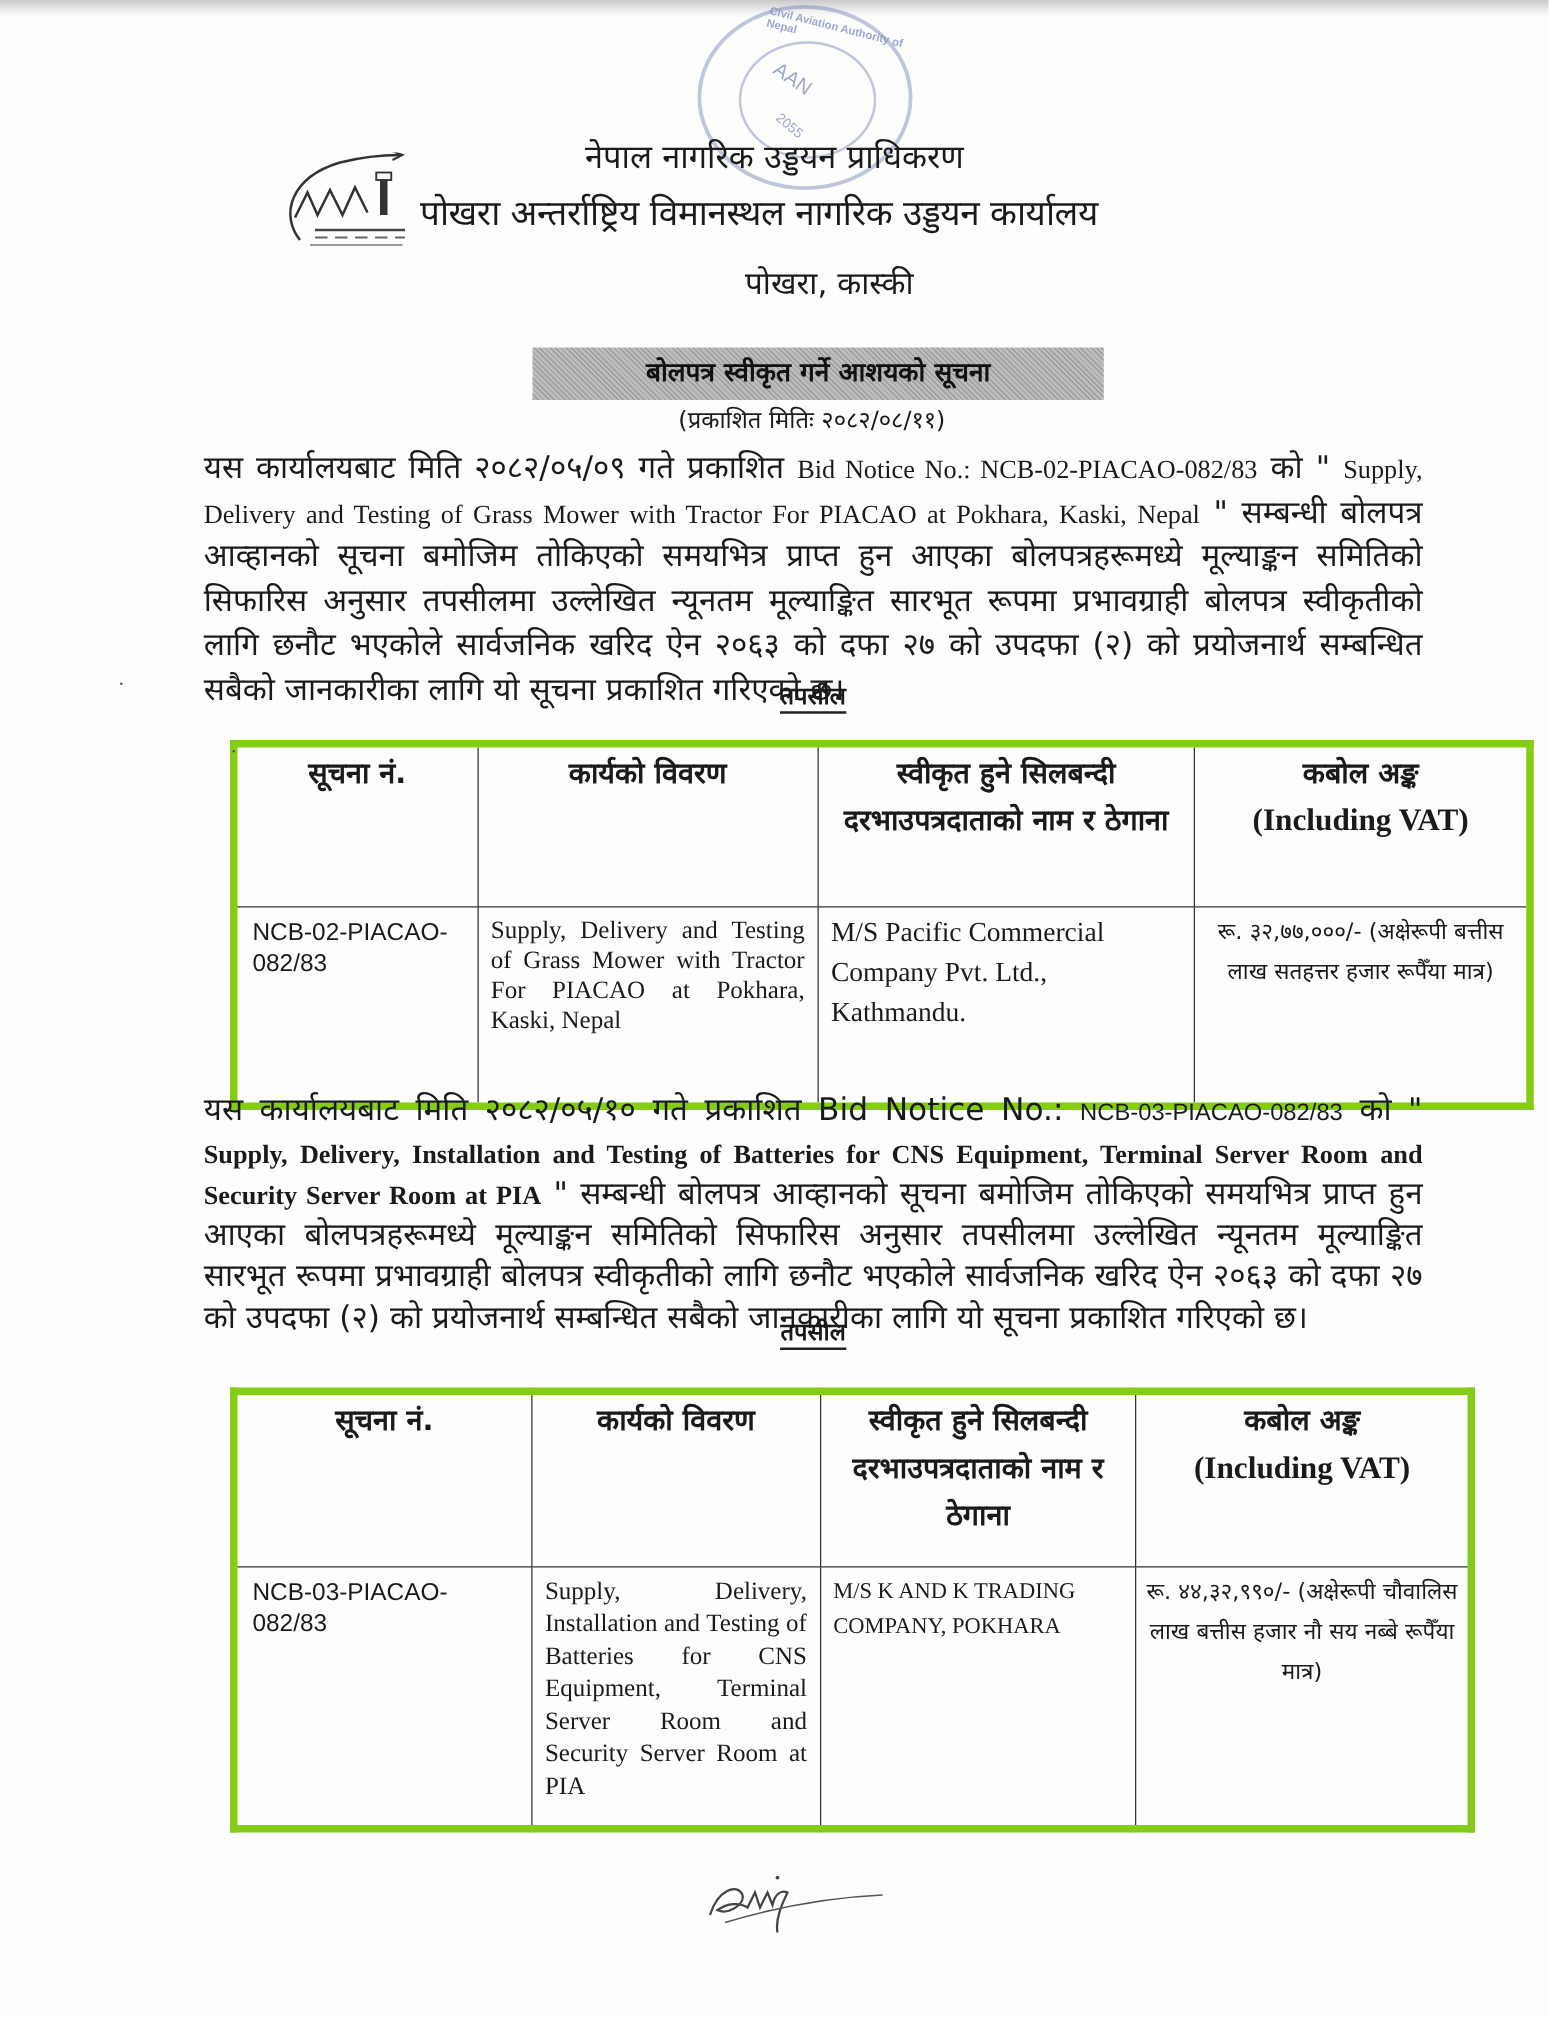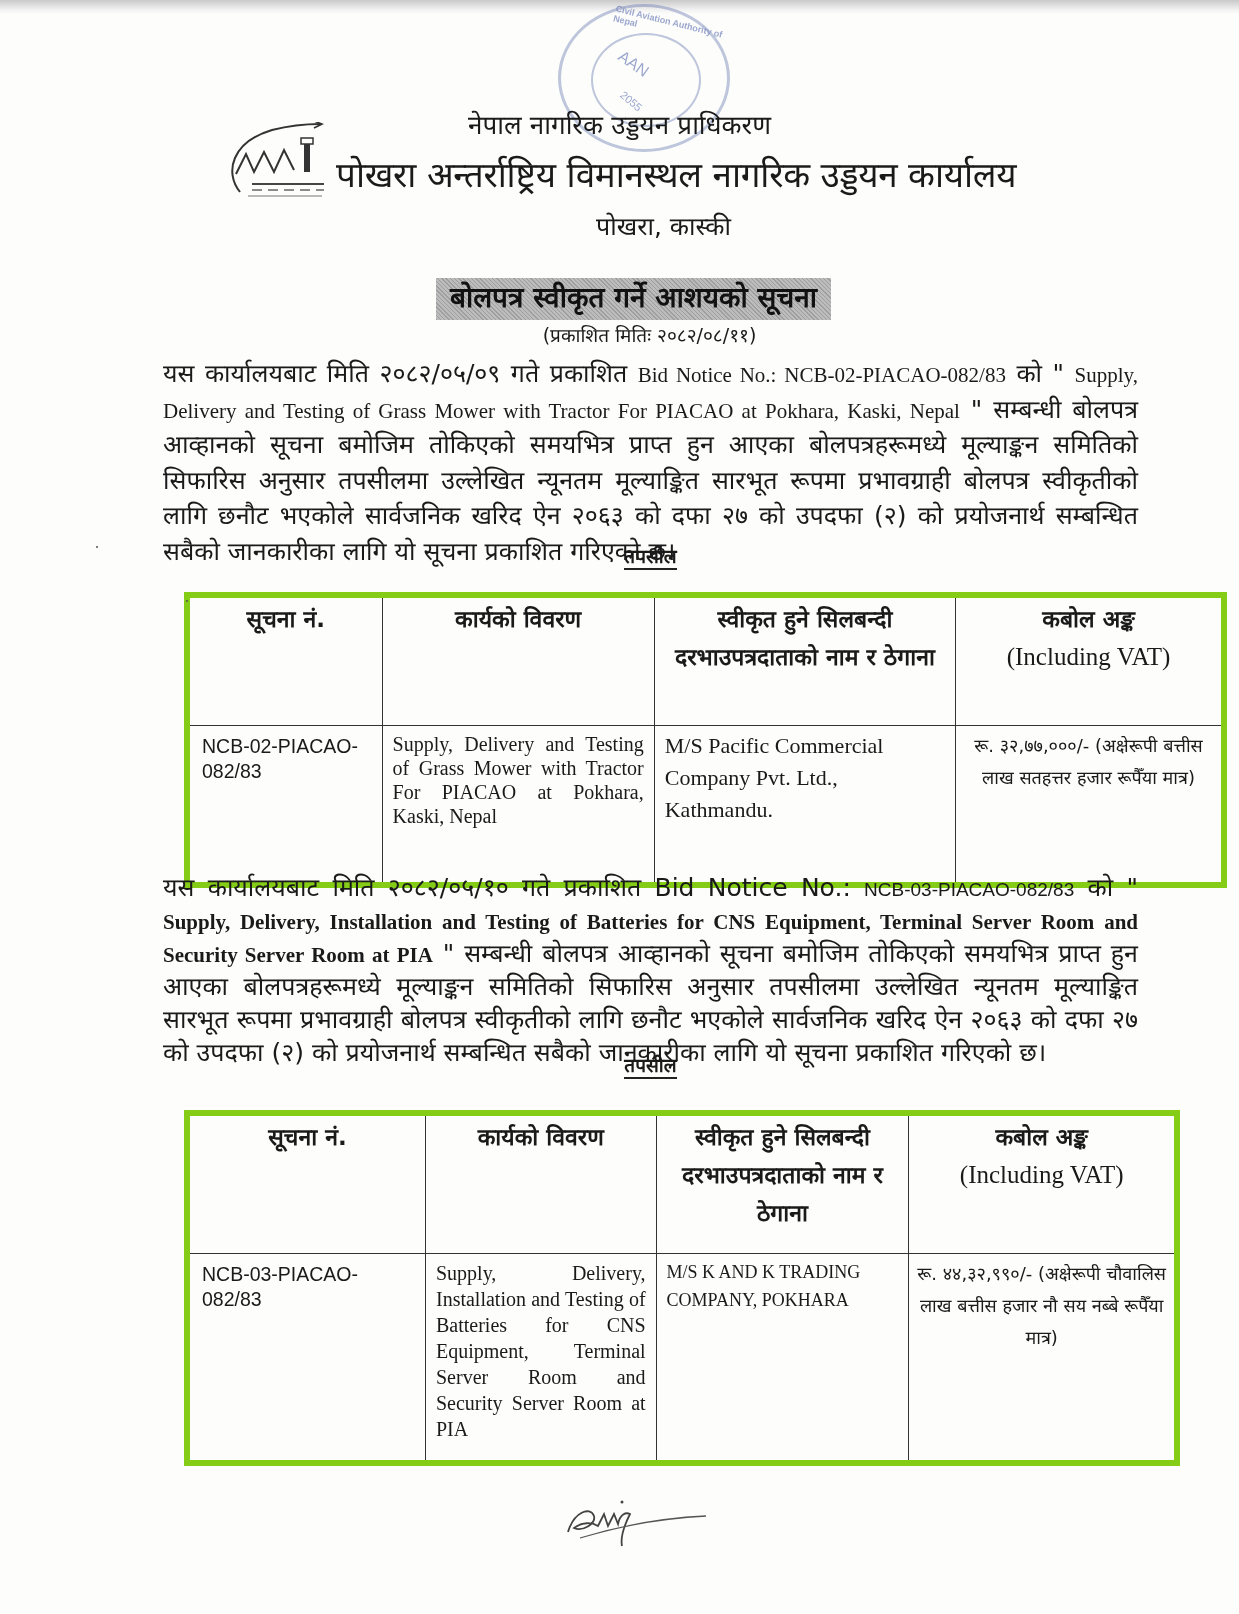--- a/index.html
+++ b/index.html
@@ -37,31 +37,31 @@
   .logo {
     position: absolute; left: 222px; top: 122px; width: 108px; height: 86px;
   }
   .org-line1 {
     position: absolute; left: 0; width: 1239px; top: 106px; text-align: center;
     font-family: "DejaVu Sans", sans-serif; font-size: 26px;
   }
   .org-line1 span { }
   .org-line2 {
     position: absolute; left: 336px; top: 150px;
-    font-family: "DejaVu Sans", sans-serif; font-size: 35px; letter-spacing: -0.3px;
+    font-family: "DejaVu Sans", sans-serif; font-size: 28px; letter-spacing: -0.3px;
   }
   .org-line3 {
     position: absolute; left: 0; width: 1239px; top: 208px; text-align: center;
     font-family: "DejaVu Sans", sans-serif; font-size: 25px;
   }
   .org-line3 span { margin-left: 88px; }
   .notice-title {
-    position: absolute; left: 436px; top: 278px; width: 395px; height: 42px;
+    position: absolute; left: 426px; top: 278px; width: 457px; height: 42px;
     background: repeating-linear-gradient(45deg, #9e9e9e 0 1px, #bcbcbc 1px 3px);
-    font-family: "DejaVu Sans", sans-serif; font-size: 28px; font-weight: bold;
+    font-family: "DejaVu Sans", sans-serif; font-size: 21px; font-weight: bold;
     text-align: center; line-height: 40px; color: #111;
   }
   .pub-date {
     position: absolute; left: 0; width: 1239px; top: 322px; text-align: center;
     font-family: "DejaVu Sans", sans-serif; font-size: 19px;
   }
   .pub-date span { margin-left: 60px; }
   .para {
     position: absolute; left: 163px; width: 975px;
     font-size: 21px; line-height: 33.5px; text-align: justify;
@@ -79,21 +79,21 @@
   .tapasil1 { top: 543px; }
   .tapasil2 { top: 1052px; }
   table.bid {
     position: absolute; border-collapse: collapse; border: 6px solid #84cc16; margin-left: 20px;
   }
   table.bid td, table.bid th { border: 1.5px solid #333; vertical-align: top; }
   table.bid th {
     font-family: "DejaVu Sans", sans-serif; font-size: 23px; font-weight: bold;
     text-align: center; line-height: 38px; padding-top: 2px;
   }
-  table.bid th .eng { font-family: "Liberation Serif", serif; font-size: 25px; font-weight: normal; }
+  table.bid th .eng { font-family: "Liberation Serif", serif; font-size: 25px; font-weight: bold; }
   .c-no { font-family: "Liberation Sans", sans-serif; font-size: 19.5px; line-height: 25px; padding: 8px 12px; }
   .c-desc { font-size: 20px; line-height: 24px; padding: 6px 10px; text-align: justify; }
   .c-name { font-size: 22px; line-height: 32px; padding: 4px 10px; }
   .c-amt { font-family: "DejaVu Sans", sans-serif; font-size: 18px; line-height: 32px; text-align: center; padding: 4px 6px; }
   .table1 { left: 164px; top: 592px; width: 1043px; }
   .table1 .hdr { height: 130px; }
   .table1 .row { height: 160px; border-radius: 18px; }
   .table2 { left: 164px; top: 1110px; width: 996px; }
   .table2 .hdr { height: 140px; }
   .table2 .row { height: 210px; }

